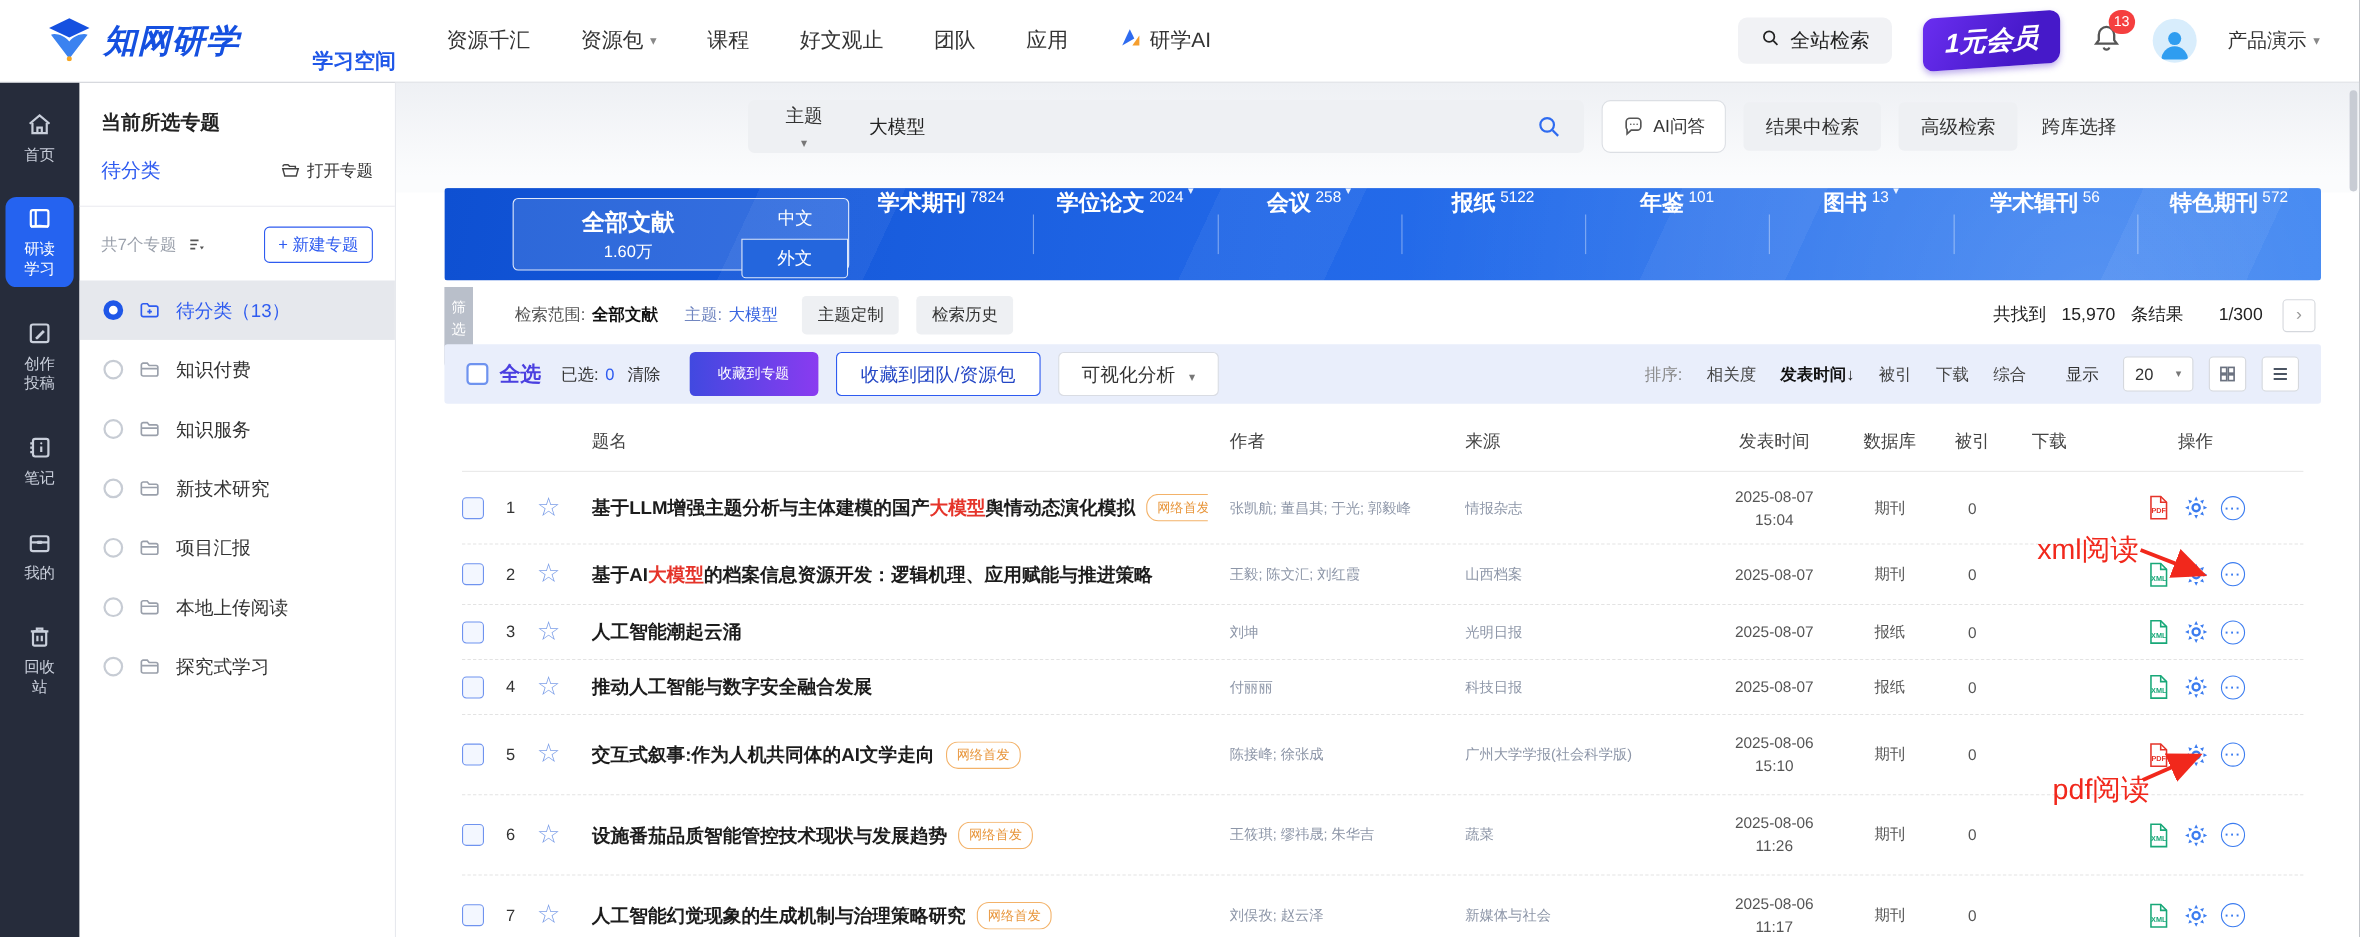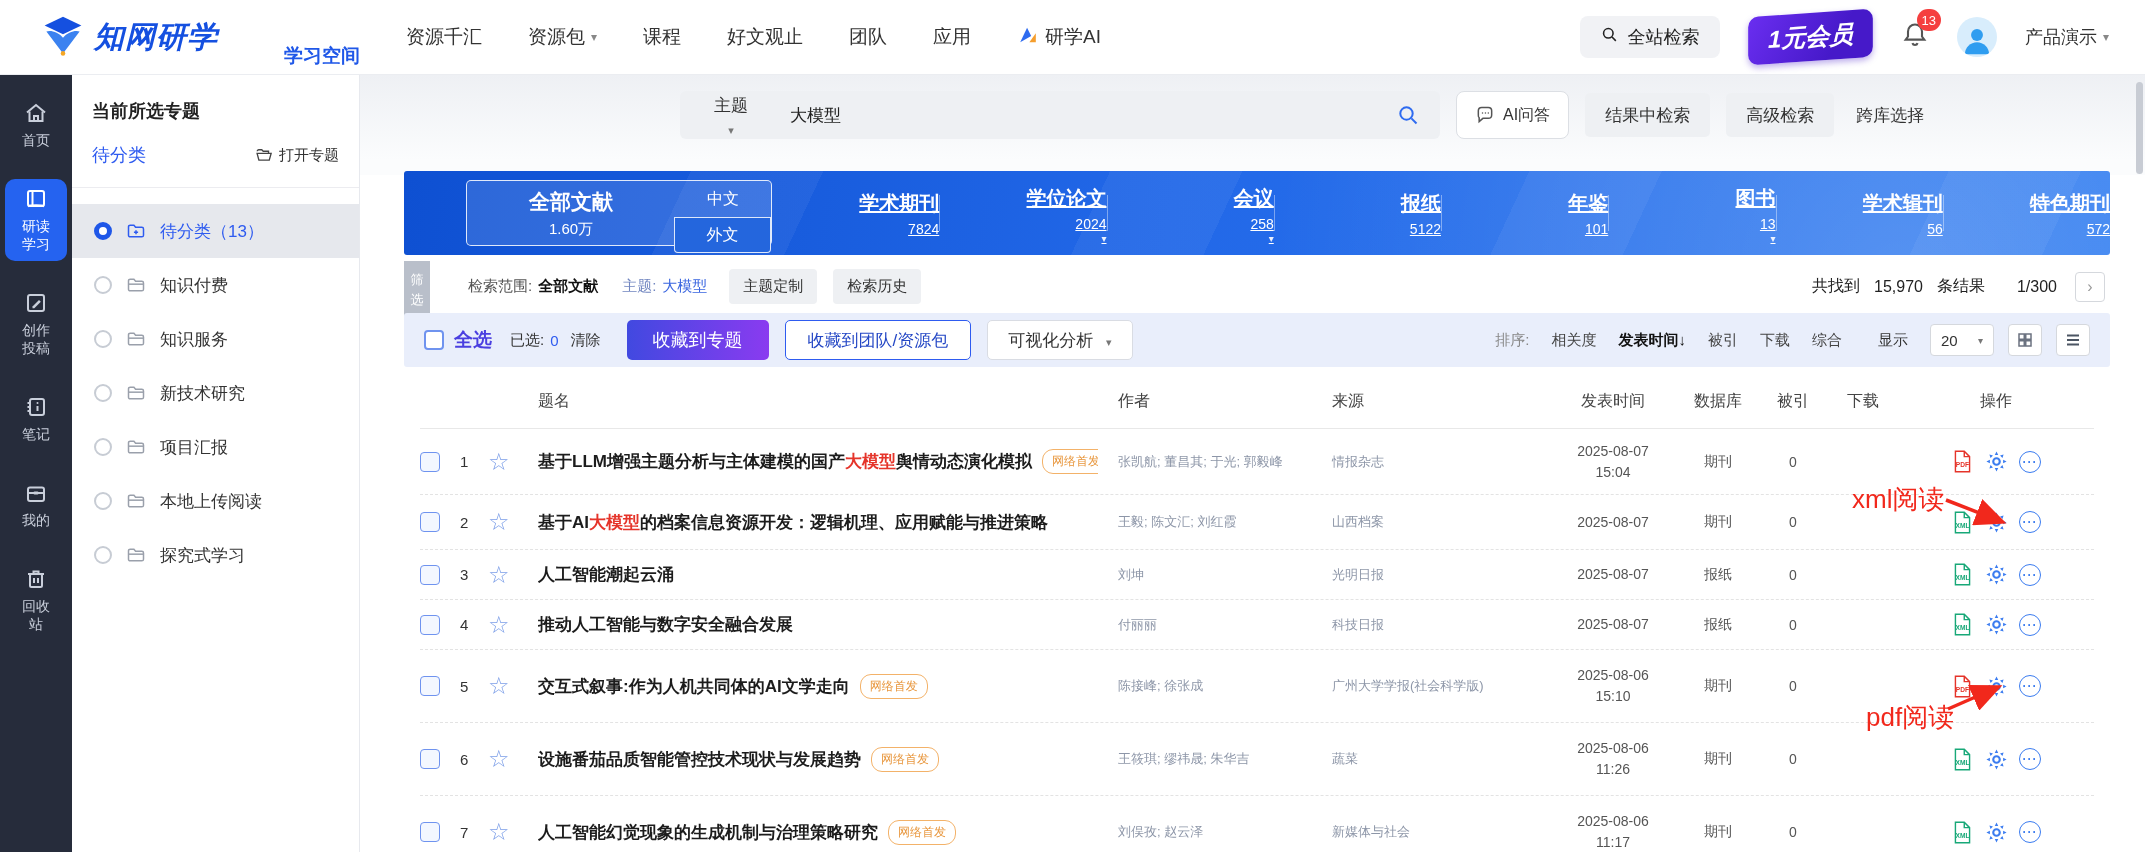--- a/index.html
+++ b/index.html
@@ -89,22 +89,22 @@
                 border:1px solid rgba(255,255,255,.85); border-radius:5px; background:rgba(255,255,255,.13); cursor:pointer; }
   .ta-left { flex:1; display:flex; flex-direction:column; align-items:center; justify-content:center; gap:4px; color:#fff; }
   .ta-label { font-size:21px; font-weight:bold; }
   .ta-count { font-size:15px; }
   .ta-lang { position:relative; width:96px; }
   .lang-cn { position:absolute; top:8px; left:0; right:0; text-align:center; color:#fff; font-size:16px; cursor:pointer; }
   .lang-en { position:absolute; top:36px; left:-1px; width:97px; height:36px; border:1px solid rgba(255,255,255,.85);
              background:#2466dd; color:#fff; font-size:16px; display:flex; align-items:center; justify-content:center;
              border-radius:0 0 4px 4px; cursor:pointer; }
   .tabs-rest { flex:1; display:flex; height:100%; }
-  .tab { flex:1; display:flex; flex-direction:column; align-items:flex-end; justify-content:center; gap:4px;
-         color:#fff; cursor:pointer; position:relative;text-decoration:underline; }
+  .tab { flex:1; display:flex; align-items:flex-start; justify-content:center; gap:4px;
+         color:#fff; cursor:pointer; position:relative; }
   .tab + .tab::before { content:""; position:absolute; left:0; top:24px; bottom:24px; width:1px; background:rgba(255,255,255,.4); }
   .tab .t-label { font-size:20px; font-weight:600; }
   .tab .t-count { font-size:14px; }
   .tab .t-caret { font-size:10px; line-height:6px; color:rgba(255,255,255,.9); }
 
   
   .filter-side-tab { position:absolute; left:44px; top:186px; width:26px; height:74px; background:#b9bfca; color:#fff;
                      border-radius:0 0 5px 5px; display:flex; flex-direction:column; align-items:center; justify-content:center;
                      gap:2px; font-size:13px; cursor:pointer; }
   .filter-side-tab .chev { font-size:12px; color:#eef; }
@@ -121,21 +121,21 @@
                display:flex; align-items:center; justify-content:center; font-size:16px; cursor:pointer; margin-left:8px; }
 
   
   .toolbar { position:absolute; left:44px; right:35px; top:238px; height:54px; background:#e9eefb; border-radius:3px;
              display:flex; align-items:center; padding:0 20px; }
   .cbx { width:20px; height:20px; border:2px solid #6f93ef; border-radius:4px; background:#fff; flex:none; cursor:pointer; }
   .select-all { font-size:19px; font-weight:bold; color:#4a3fe0; margin:0 18px 0 10px; cursor:pointer; }
   .sel-label { font-size:15px; color:#333; }
   .sel-count { font-size:15px; color:#2e5bf0; margin:0 12px 0 6px; }
   .clear-btn { font-size:15px; color:#333; cursor:pointer; margin-right:26px; }
-  .btn-collect { height:40px; border:none; border-radius:5px; color:#fff; font-size:18px; padding:0 26px;
+  .btn-collect { height:40px; border:none; border-radius:5px; color:#fff; font-size:13px; padding:0 26px;
                  background:linear-gradient(90deg,#4149e0,#8a3bf0); cursor:pointer; }
   .btn-team { height:40px; background:#fff; border:1px solid #2e5bf0; border-radius:5px; color:#2447c5;
               font-size:17px; padding:0 22px; margin-left:16px; cursor:pointer; }
   .btn-visual { height:40px; background:#fff; border:1px solid #d9dce3; border-radius:5px; color:#333;
                 font-size:17px; padding:0 20px; margin-left:16px; cursor:pointer; }
   .btn-visual .caret { font-size:11px; color:#777; margin-left:8px; }
   .sort-group { margin-left:auto; display:flex; align-items:center; gap:22px; }
   .sort-label { font-size:15px; color:#888; }
   .sort-opt { font-size:15px; color:#444; cursor:pointer; white-space:nowrap; }
   .sort-opt.active { color:#111; font-weight:bold; }
@@ -327,20 +327,30 @@
       <span class="tp-current">待分类</span>
       <span class="open-topic">
         <svg viewBox="0 0 24 24" fill="none" stroke="currentColor" stroke-width="1.8">
             <path d="M3 7a2 2 0 0 1 2-2h4l2 2h7v2.5"></path>
             <path d="M2.8 9.8h18.7L19 18.8H5.2z"></path>
           </svg>
         <span>打开专题</span>
       </span>
     </div>
     <hr class="tp-divider">
+    <div class="tp-count-row">
+      <span class="tp-count">共7个专题</span>
+      <span class="tp-sort-icon">
+        <svg viewBox="0 0 24 24" fill="none" stroke="currentColor" stroke-width="2">
+            <path d="M4 6h10M4 11h8M4 16h6"></path>
+            <path d="M15.5 13.5 18 17l2.5-3.5z" fill="currentColor" stroke="none"></path>
+          </svg>
+      </span>
+      <button class="tp-new-btn">+ 新建专题</button>
+    </div>
     <div class="tp-list">
         <div class="tp-item selected">
           <span class="radio"></span>
           <span style="display: flex;">
             <svg viewBox="0 0 24 24" fill="none" stroke="currentColor" stroke-width="1.8">
               <path d="M3 7a2 2 0 0 1 2-2h4.5l2 2.5H19a2 2 0 0 1 2 2V17a2 2 0 0 1-2 2H5a2 2 0 0 1-2-2z"></path>
               <path d="M12 11v5M9.5 13.5h5"></path>
             </svg>
           </span>
           <span class="tp-label">待分类（13）</span>

